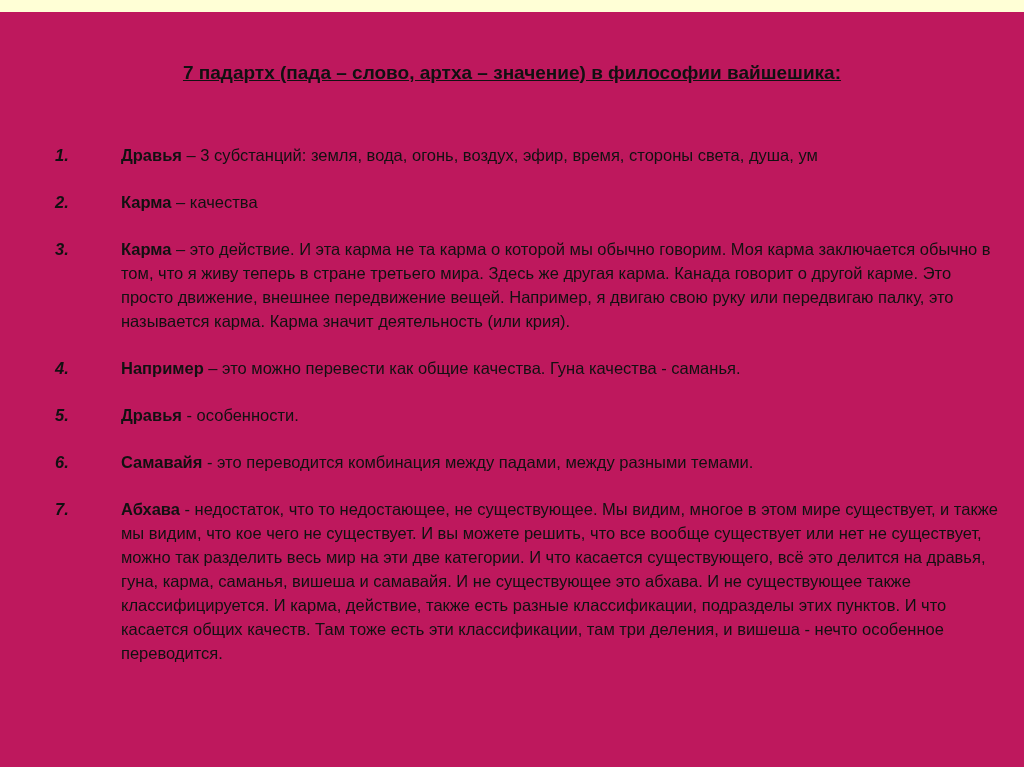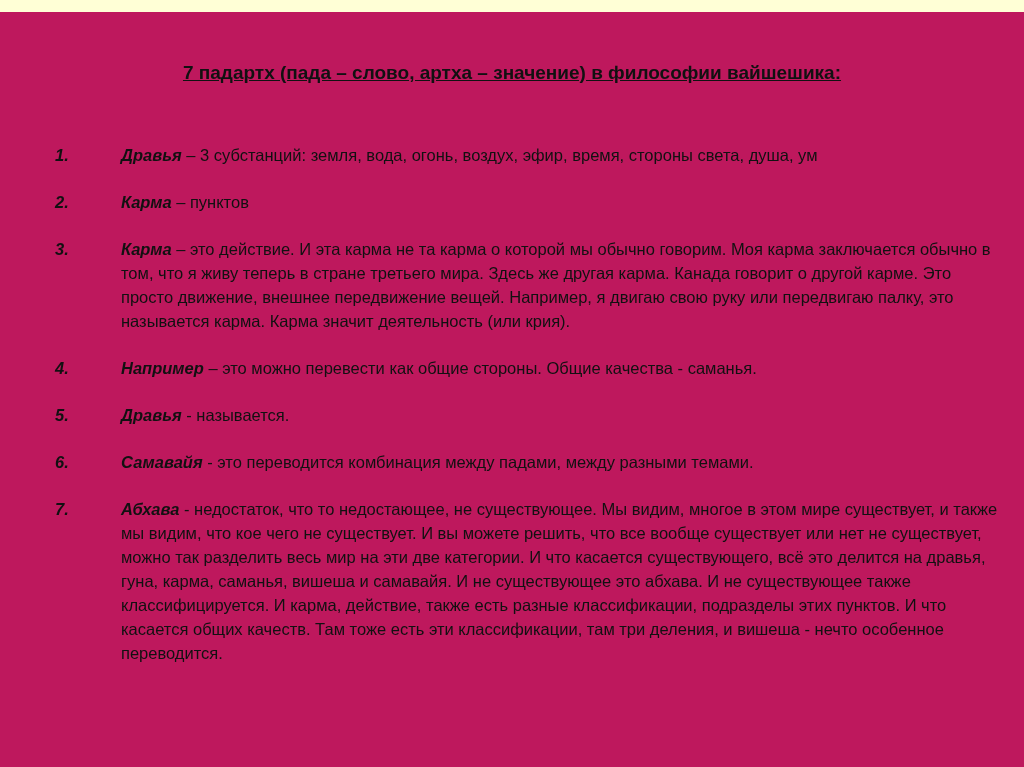--- a/index.html
+++ b/index.html
@@ -49,62 +49,61 @@
       width: 66px;
       flex: 0 0 66px;
       font-weight: bold;
       font-style: italic;
     }
     .body {
       width: 880px;
     }
     .term {
       font-weight: bold;
-      font-style: italic;
     }
   </style>
 </head>
 <body>
 
 <div class="slide">
   <div class="title">7 падартх (пада – слово, артха – значение) в философии вайшешика:</div>
 
   <div class="list">
     <div class="item">
       <span class="num">1.</span>
       <div class="body">
         <span class="term">Дравья</span><span> – 3 субстанций: земля, вода, огонь, воздух, эфир, время, стороны света, душа, ум</span>
       </div>
     </div>
 
     <div class="item">
       <span class="num">2.</span>
       <div class="body">
-        <span class="term">Карма</span><span> – пунктов</span>
+        <span class="term">Карма</span><span> – качества</span>
       </div>
     </div>
 
     <div class="item">
       <span class="num">3.</span>
       <div class="body">
         <span class="term">Карма</span><span> – это действие. И эта карма не та карма о которой мы обычно говорим. Моя карма заключается обычно в том, что я живу теперь в стране третьего мира. Здесь же другая карма. Канада говорит о другой карме. Это просто движение, внешнее передвижение вещей. Например, я двигаю свою руку или передвигаю палку, это называется карма. Карма значит деятельность (или крия).</span>
       </div>
     </div>
 
     <div class="item">
       <span class="num">4.</span>
       <div class="body">
-        <span class="term">Например</span><span> – это можно перевести как общие стороны. Общие качества - саманья.</span>
+        <span class="term">Например</span><span> – это можно перевести как общие качества. Гуна качества - саманья.</span>
       </div>
     </div>
 
     <div class="item">
       <span class="num">5.</span>
       <div class="body">
-        <span class="term">Дравья</span><span> - называется.</span>
+        <span class="term">Дравья</span><span> - особенности.</span>
       </div>
     </div>
 
     <div class="item">
       <span class="num">6.</span>
       <div class="body">
         <span class="term">Самавайя</span><span> - это переводится комбинация между падами, между разными темами.</span>
       </div>
     </div>
 

